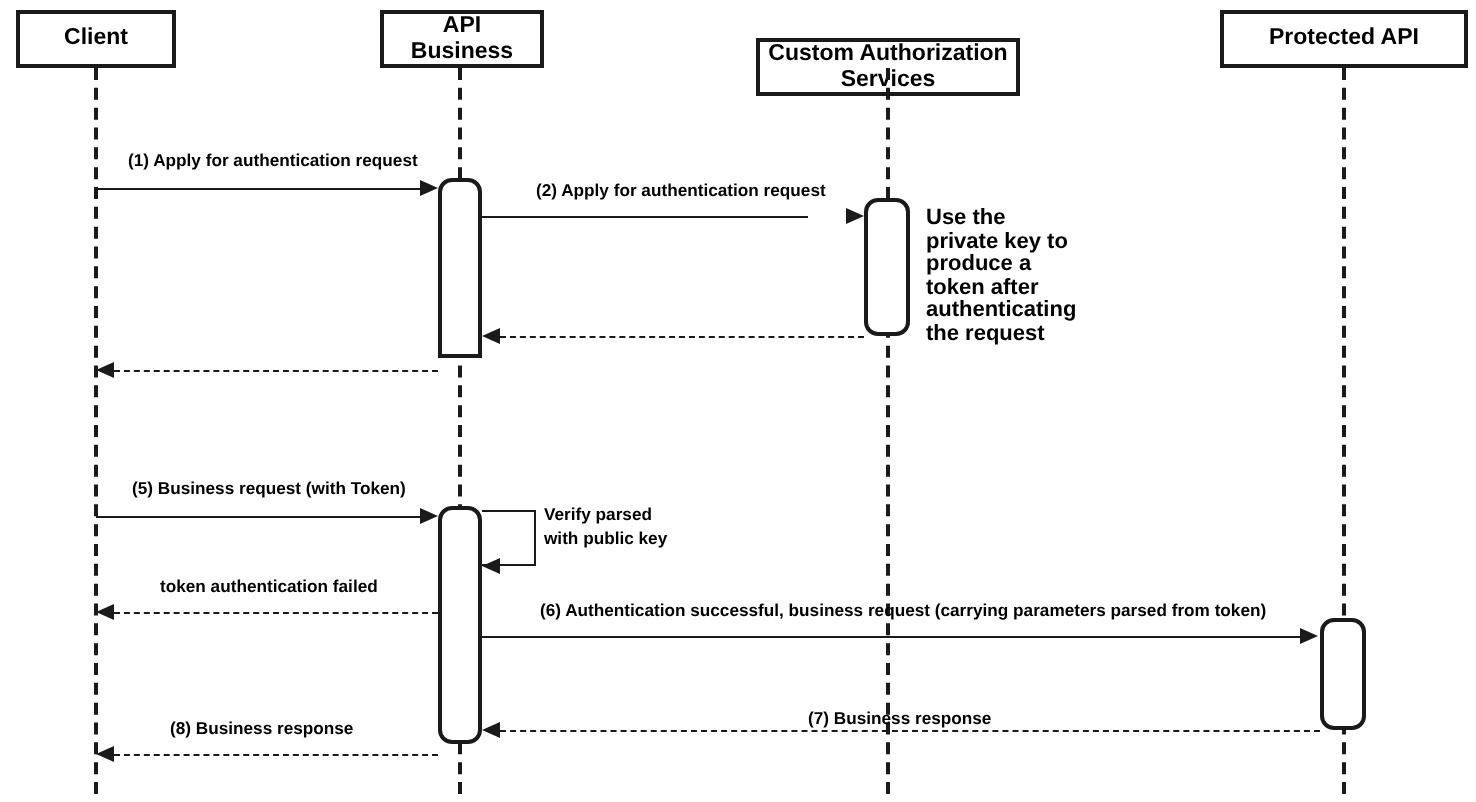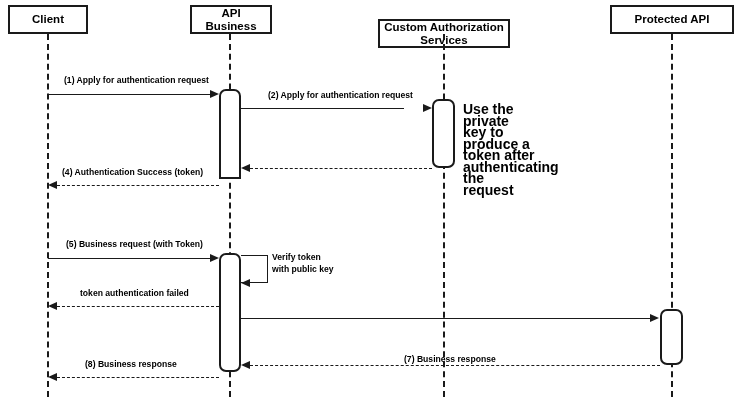--- a/index.html
+++ b/index.html
@@ -81,21 +81,21 @@
     font-weight: bold;
     color: #000000;
     white-space: nowrap;
     line-height: 10px;
   }
   .msg-label.centered {
     text-align: center;
   }
   .note-text {
     position: absolute;
-    font-size: 14px;
+    font-size: 11px;
     font-weight: bold;
     color: #000000;
     line-height: 11.5px;
     width: 72px;
   }
   .self-msg-box {
     position: absolute;
     box-sizing: border-box;
     border-top: 1.6px solid #1a1a1a;
     border-right: 1.6px solid #1a1a1a;
@@ -143,37 +143,37 @@
 
   <div class="msg-label" style="left:268px; top:90px;">(2) Apply for authentication request</div>
   <div class="msg-line" style="left:241px; top:108px; width:163px;"></div>
   <div class="arrowhead arrow-right" style="left:423px; top:104px;"></div>
 
   <div class="note-text" style="left:463px; top:104px;">Use the private key to produce a token after authenticating the request</div>
 
   <div class="msg-line dashed" style="left:250px; top:168px; width:182px;"></div>
   <div class="arrowhead arrow-left" style="left:241px; top:164px;"></div>
 
-  <div class="msg-label" style="left:62px; top:167px;">(4) Authentication Success (token)</div>
   <div class="msg-line dashed" style="left:57px; top:185px; width:162px;"></div>
   <div class="arrowhead arrow-left" style="left:48px; top:181px;"></div>
 
   <div class="msg-label" style="left:66px; top:239px;">(5) Business request (with Token)</div>
   <div class="msg-line" style="left:48px; top:258px; width:163px;"></div>
   <div class="arrowhead arrow-right" style="left:210px; top:254px;"></div>
 
   <div class="self-msg-box" style="left:241px; top:255px; width:27px; height:28px;"></div>
   <div class="arrowhead arrow-left" style="left:241px; top:278.5px;"></div>
-  <div class="msg-label" style="left:272px; top:252px;">Verify token</div>
+  <div class="msg-label" style="left:272px; top:252px;">Verify parsed</div>
   <div class="msg-label" style="left:272px; top:264px;">with public key</div>
 
   <div class="msg-label" style="left:80px; top:288px;">token authentication failed</div>
   <div class="msg-line dashed" style="left:57px; top:306px; width:162px;"></div>
   <div class="arrowhead arrow-left" style="left:48px; top:302px;"></div>
 
+  <div class="msg-label" style="left:270px; top:300px;">(6) Authentication successful, business request (carrying parameters parsed from token)</div>
   <div class="msg-line" style="left:241px; top:318px; width:410px;"></div>
   <div class="arrowhead arrow-right" style="left:650px; top:314px;"></div>
 
   <div class="msg-label centered" style="left:404px; top:354px;">(7) Business response</div>
   <div class="msg-line dashed" style="left:250px; top:365px; width:410px;"></div>
   <div class="arrowhead arrow-left" style="left:241px; top:361px;"></div>
 
   <div class="msg-label" style="left:85px; top:359px;">(8) Business response</div>
   <div class="msg-line dashed" style="left:57px; top:377px; width:162px;"></div>
   <div class="arrowhead arrow-left" style="left:48px; top:373px;"></div>

